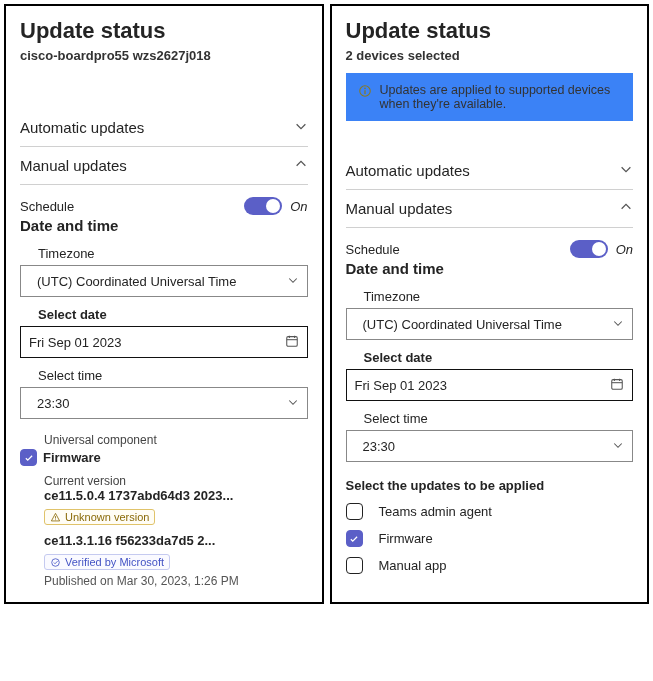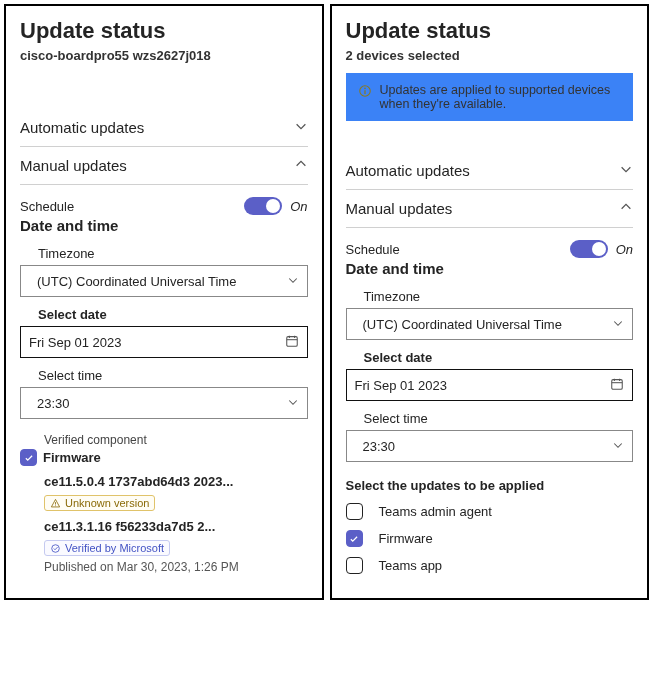--- a/index.html
+++ b/index.html
@@ -162,31 +162,32 @@
   <div class="select">
     <span>23:30</span>
     <span class="expand-icon">
       <svg width="12" height="12" viewBox="0 0 16 16">
           <path d="M3 6l5 5 5-5" fill="none" stroke="currentColor" stroke-width="1.4"></path>
         </svg>
     </span>
   </div>
 
   <div class="component-block">
-    <div class="soft-label">Verified component</div>
+    <div class="soft-label">Universal component</div>
     <div class="firm-row">
       <div class="chk checked">
         <svg width="10" height="10" viewBox="0 0 16 16">
             <path d="M3 8.5l3 3 7-7" fill="none" stroke="#fff" stroke-width="2"></path>
           </svg>
       </div>
       <span style="font-weight:700">Firmware</span>
     </div>
 
     <div class="ver-block">
+      <div class="ver-label">Current version</div>
       <div class="ver-row">
         <span class="ver-val">ce11.5.0.4 1737abd64d3 2023...</span>
         <span class="badge warn">
           <svg width="11" height="11" viewBox="0 0 16 16">
               <path d="M8 2l6 11H2z" fill="none" stroke="currentColor" stroke-width="1.2"></path>
               <line x1="8" y1="6" x2="8" y2="9.5" stroke="currentColor" stroke-width="1.2"></line>
               <circle cx="8" cy="11.3" r="0.7" fill="currentColor"></circle>
             </svg>
           <span>Unknown version</span>
         </span>
@@ -296,15 +297,15 @@
       <svg width="10" height="10" viewBox="0 0 16 16">
           <path d="M3 8.5l3 3 7-7" fill="none" stroke="#fff" stroke-width="2"></path>
         </svg>
     </div>
     <span>Firmware</span>
   </div>
   <div class="chk-row">
     <div class="chk">
       
     </div>
-    <span>Teams app</span>
+    <span>Manual app</span>
   </div>
 </div>
 
 </body></html>

